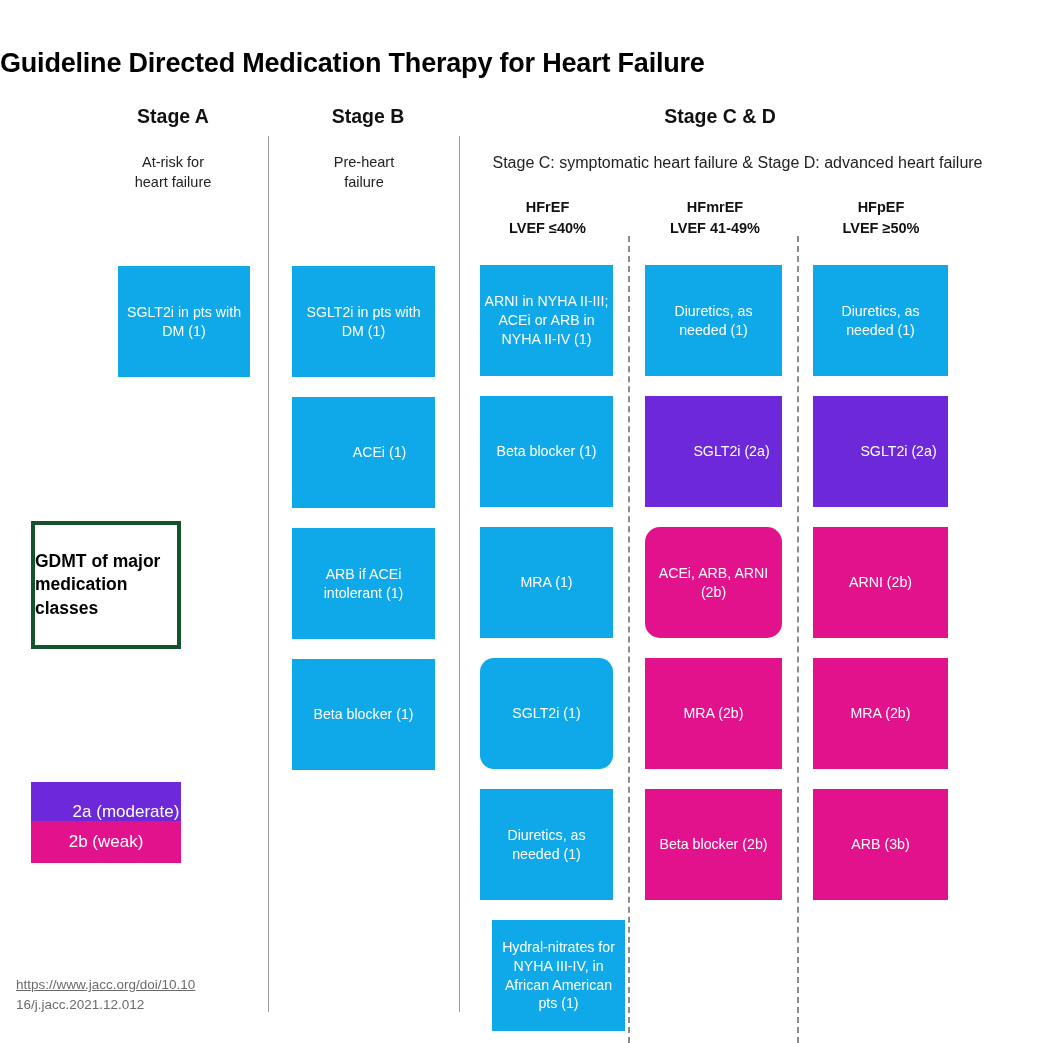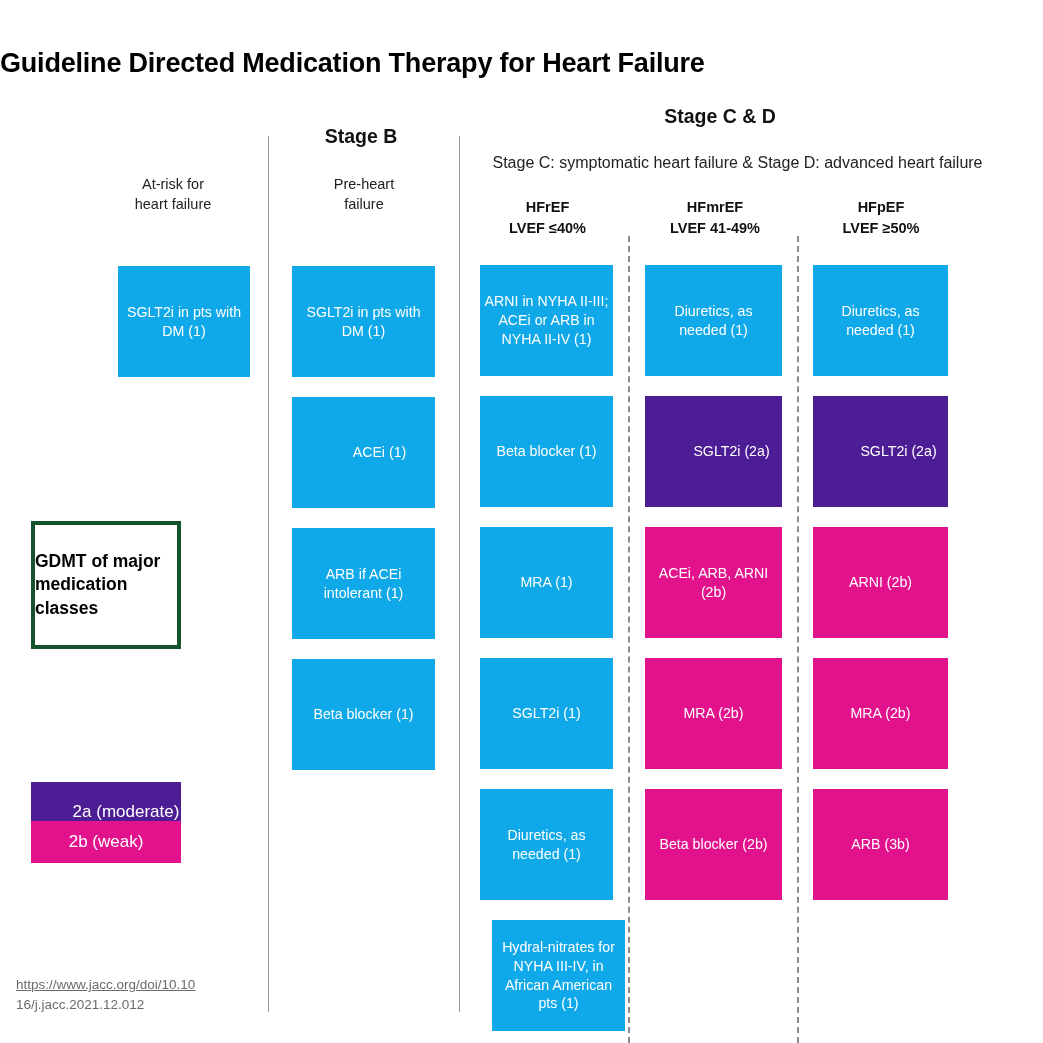--- a/index.html
+++ b/index.html
@@ -39,21 +39,20 @@
     font-weight: bold;
     text-align: center;
     color: #111111;
   }
   .stage-sub {
     position: absolute;
     font-size: 14.5px;
     text-align: center;
     line-height: 1.38;
     color: #222222;
-    margin-top: 22px;
   }
   .stage-cd-note {
     position: absolute;
     font-size: 16px;
     text-align: center;
     color: #222222;
     white-space: nowrap;
   }
 
   
@@ -89,21 +88,21 @@
     justify-content: center;
     text-align: center;
     color: #ffffff;
     font-size: 14.2px;
     line-height: 1.32;
     padding: 2px 4px;
     box-sizing: border-box;
     overflow: hidden;
   }
   .c-strong   { background: #0fa8e8; }
-  .c-moderate { background: #4c1d95; padding-left: 40px; }
+  .c-moderate { background: #6d28d9; padding-left: 40px; }
   .c-weak     { background: #e1128c; }
 
   
   .legend-title {
     position: absolute;
     left: 31px;
     top: 521px;
     width: 150px;
     height: 128px;
     border: 4px solid #14532d;
@@ -143,26 +142,27 @@
   }
   .citation .u { text-decoration: underline; }
 </style>
 </head>
 <body>
 
 <div id="canvas">
 
   <div class="title">Guideline Directed Medication Therapy for Heart Failure</div>
 
+  <div class="stage-head" style="left:78px; top:105px; width:190px;">Stage A</div>
   <div class="stage-sub" style="left:78px; top:152px; width:190px;">
     <div>At-risk for</div>
     <div>heart failure</div>
   </div>
 
-  <div class="stage-head" style="left:265px; top:105px; width:192px;margin-top:20px;">Stage B</div>
+  <div class="stage-head" style="left:272px; top:105px; width:192px;">Stage B</div>
   <div class="stage-sub" style="left:268px; top:152px; width:192px;">
     <div>Pre-heart</div>
     <div>failure</div>
   </div>
 
   <div class="stage-head" style="left:460px; top:105px; width:520px;">Stage C &amp; D</div>
   <div class="stage-cd-note" style="left:460px; top:154px; width:555px;">Stage C: symptomatic heart failure &amp; Stage D: advanced heart failure</div>
 
   <div class="ef-head" style="left:480px; top:197px; width:135px;">
     <div>HFrEF</div>
@@ -188,28 +188,28 @@
   <div class="col" id="col-stage-b">
       <div class="medbox c-strong" style="left: 292px; top: 266px; width: 143px; height: 111px;">SGLT2i in pts with DM (1)</div>
       <div class="medbox c-strong" style="left: 292px; top: 397px; width: 143px; height: 111px; padding-left: 36px;">ACEi (1)</div>
       <div class="medbox c-strong" style="left: 292px; top: 528px; width: 143px; height: 111px;">ARB if ACEi intolerant (1)</div>
       <div class="medbox c-strong" style="left: 292px; top: 659px; width: 143px; height: 111px;">Beta blocker (1)</div>
     </div>
   <div class="col" id="col-hfref">
       <div class="medbox c-strong" style="left: 480px; top: 265px; width: 133px; height: 111px;">ARNI in NYHA II-III; ACEi or ARB in NYHA II-IV (1)</div>
       <div class="medbox c-strong" style="left: 480px; top: 396px; width: 133px; height: 111px;">Beta blocker (1)</div>
       <div class="medbox c-strong" style="left: 480px; top: 527px; width: 133px; height: 111px;">MRA (1)</div>
-      <div class="medbox c-strong" style="left: 480px; top: 658px; width: 133px; height: 111px;">SGLT2i (1)</div>
+      <div class="medbox c-strong" style="left: 480px; top: 658px; width: 133px; height: 111px; border-radius: 14px;">SGLT2i (1)</div>
       <div class="medbox c-strong" style="left: 480px; top: 789px; width: 133px; height: 111px;">Diuretics, as needed (1)</div>
       <div class="medbox c-strong" style="left: 492px; top: 920px; width: 133px; height: 111px;">Hydral-nitrates for NYHA III-IV, in African American pts (1)</div>
     </div>
   <div class="col" id="col-hfmref">
       <div class="medbox c-strong" style="left: 645px; top: 265px; width: 137px; height: 111px;">Diuretics, as needed (1)</div>
       <div class="medbox c-moderate" style="left: 645px; top: 396px; width: 137px; height: 111px;">SGLT2i (2a)</div>
-      <div class="medbox c-weak" style="left: 645px; top: 527px; width: 137px; height: 111px;">ACEi, ARB, ARNI (2b)</div>
+      <div class="medbox c-weak" style="left: 645px; top: 527px; width: 137px; height: 111px; border-radius: 15px;">ACEi, ARB, ARNI (2b)</div>
       <div class="medbox c-weak" style="left: 645px; top: 658px; width: 137px; height: 111px;">MRA (2b)</div>
       <div class="medbox c-weak" style="left: 645px; top: 789px; width: 137px; height: 111px;">Beta blocker (2b)</div>
     </div>
   <div class="col" id="col-hfpef">
       <div class="medbox c-strong" style="left: 813px; top: 265px; width: 135px; height: 111px;">Diuretics, as needed (1)</div>
       <div class="medbox c-moderate" style="left: 813px; top: 396px; width: 135px; height: 111px;">SGLT2i (2a)</div>
       <div class="medbox c-weak" style="left: 813px; top: 527px; width: 135px; height: 111px;">ARNI (2b)</div>
       <div class="medbox c-weak" style="left: 813px; top: 658px; width: 135px; height: 111px;">MRA (2b)</div>
       <div class="medbox c-weak" style="left: 813px; top: 789px; width: 135px; height: 111px;">ARB (3b)</div>
     </div>

